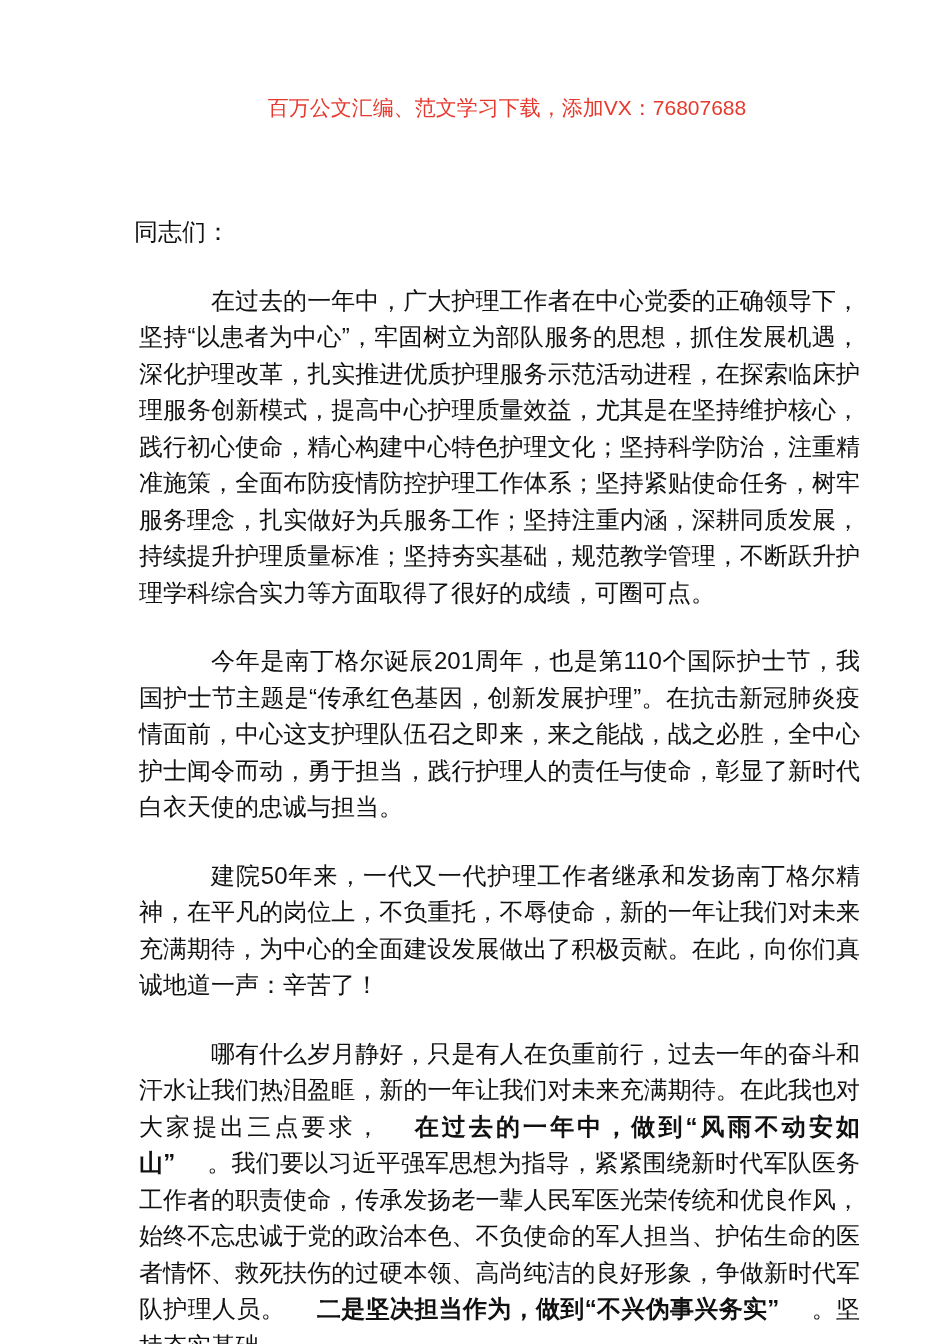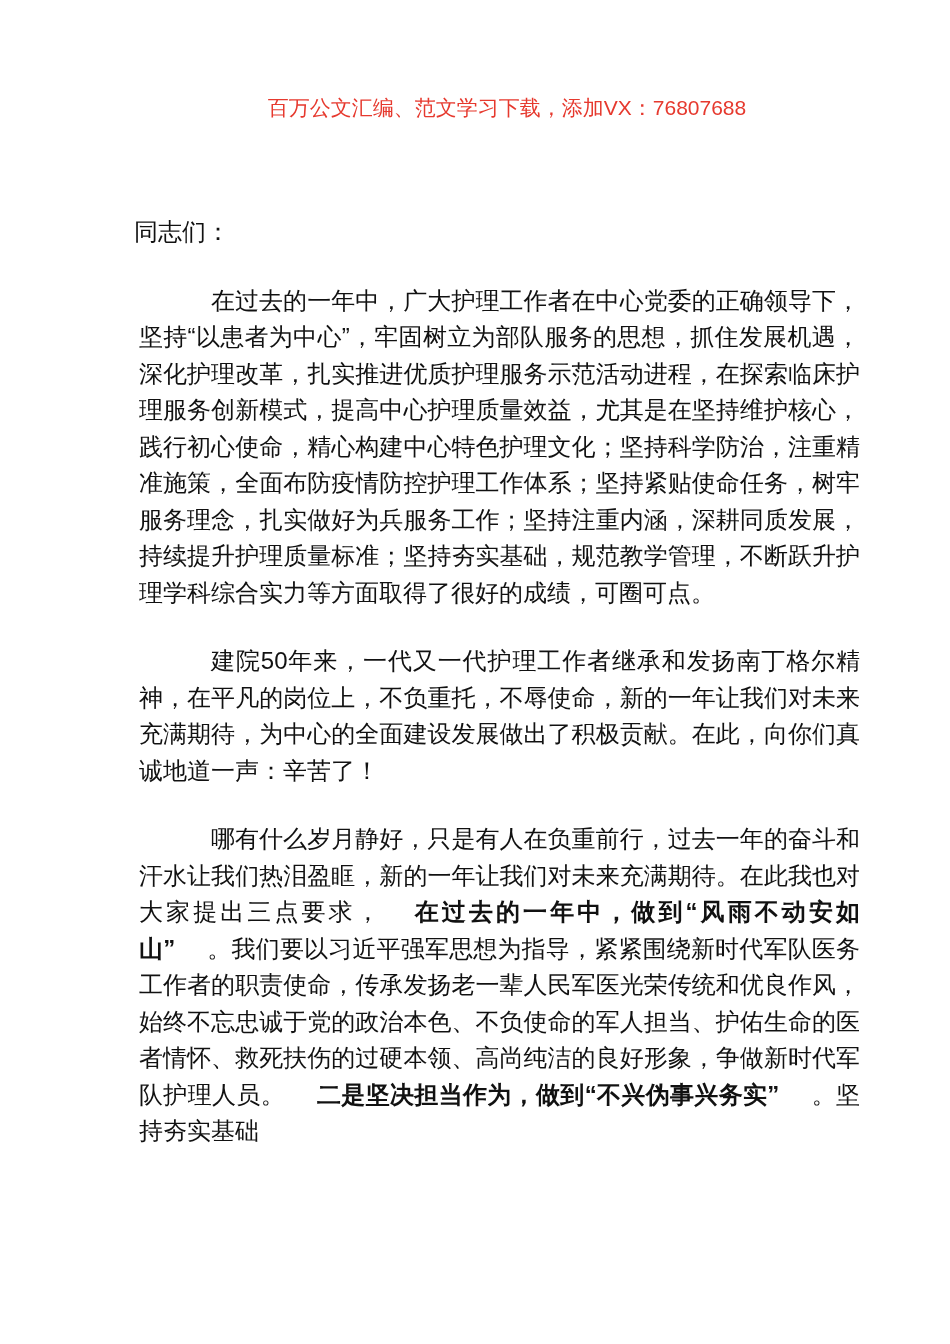--- a/index.html
+++ b/index.html
@@ -64,20 +64,21 @@
 
   <div class="promo">百万公文汇编、范文学习下载，添加VX：76807688</div>
 
 
   <div class="body-block">
     <div class="salutation">同志们：</div>
 
 
     <p><span>在过去的一年中，广大护理工作者在中心党委的正确领导下，坚持“以患者为中心”，牢固树立为部队服务的思想，抓住发展机遇，深化护理改革，扎实推进优质护理服务示范活动进程，在探索临床护理服务创新模式，提高中心护理质量效益，尤其是在坚持维护核心，践行初心使命，精心构建中心特色护理文化；坚持科学防治，注重精准施策，全面布防疫情防控护理工作体系；坚持紧贴使命任务，树牢服务理念，扎实做好为兵服务工作；坚持注重内涵，深耕同质发展，持续提升护理质量标准；坚持夯实基础，规范教学管理，不断跃升护理学科综合实力等方面取得了很好的成绩，可圈可点。</span></p>
 
+    <p><span>今年是南丁格尔诞辰201周年，也是第110个国际护士节，我国护士节主题是“传承红色基因，创新发展护理”。在抗击新冠肺炎疫情面前，中心这支护理队伍召之即来，来之能战，战之必胜，全中心护士闻令而动，勇于担当，践行护理人的责任与使命，彰显了新时代白衣天使的忠诚与担当。</span></p>
 
     <p><span>建院50年来，一代又一代护理工作者继承和发扬南丁格尔精神，在平凡的岗位上，不负重托，不辱使命，新的一年让我们对未来充满期待，为中心的全面建设发展做出了积极贡献。在此，向你们真诚地道一声：辛苦了！</span></p>
 
     <p><span>哪有什么岁月静好，只是有人在负重前行，过去一年的奋斗和汗水让我们热泪盈眶，新的一年让我们对未来充满期待。在此我也对大家提出三点要求，</span><b>在过去的一年中，做到“风雨不动安如山”</b><span>。我们要以习近平强军思想为指导，紧紧围绕新时代军队医务工作者的职责使命，传承发扬老一辈人民军医光荣传统和优良作风，始终不忘忠诚于党的政治本色、不负使命的军人担当、护佑生命的医者情怀、救死扶伤的过硬本领、高尚纯洁的良好形象，争做新时代军队护理人员。</span><b>二是坚决担当作为，做到“不兴伪事兴务实”</b><span>。坚持夯实基础</span></p>
   </div>
 
   <div class="footer"><span class="dash">—</span><span>1</span><span class="dash">—</span></div>
 
 </div>
 

